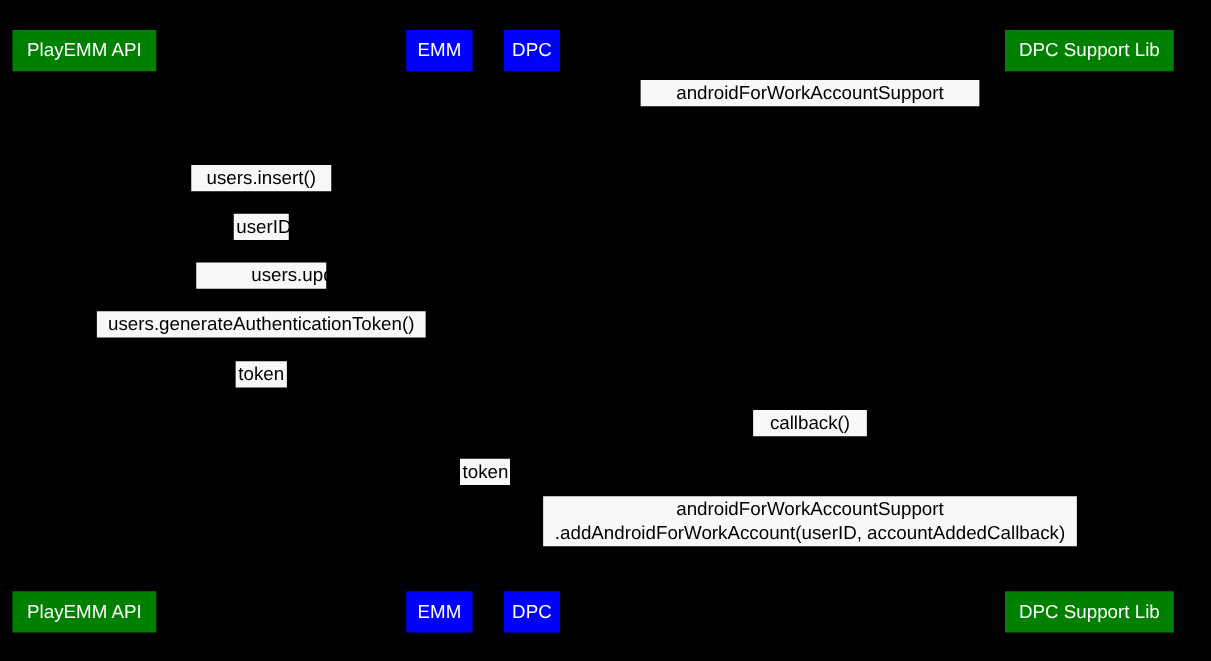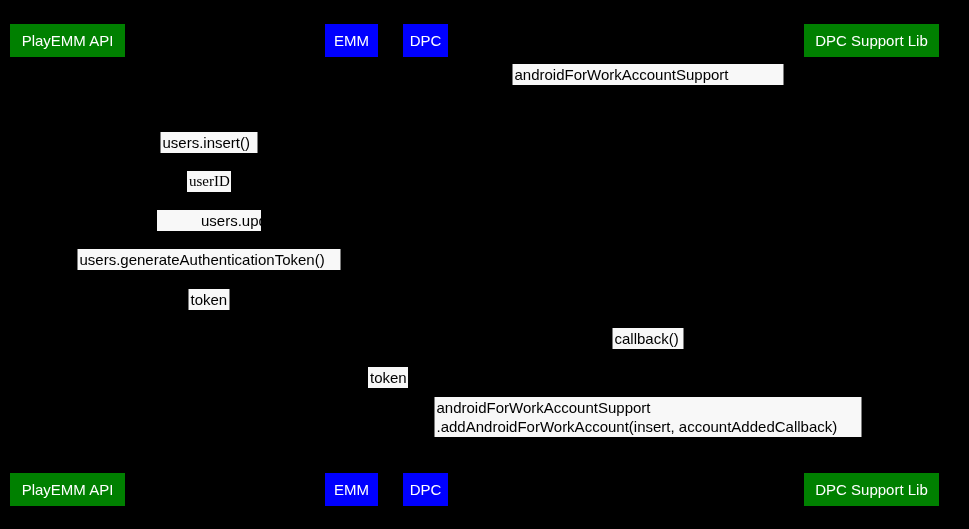--- a/index.html
+++ b/index.html
@@ -38,20 +38,21 @@
     box-sizing: border-box;
     padding: 0 10px;
   }
   .msg-label {
     position: absolute;
     background: #f8f8f8;
     color: #000000;
     font-size: 15px;
     line-height: 19px;
     white-space: pre;
+    text-align: center;
     box-sizing: border-box;
     padding: 1px 2px;
     transform: translateX(-50%);
   }
   .msg-label.two-line {
     line-height: 19px;
   }
   .arrow {
     position: absolute;
     height: 1px;
@@ -93,29 +94,29 @@
         <span>DPC</span>
       </div>
       <div class="actor-box" style="left: 804px; width: 135px; top: 473px; background: rgb(0, 128, 0);">
         <span>DPC Support Lib</span>
       </div>
     </div>
   <div id="messages">
       <div class="arrow" style="left: 425px; width: 446px; top: 103px;"></div>
       <div class="msg-label two-line" style="left: 648px; top: 64px; width: 271px;"><div>androidForWorkAccountSupport</div></div>
       <div class="arrow" style="left: 67px; width: 284px; top: 152px;"></div>
-      <div class="msg-label" style="left: 209px; top: 132px; width: 97px;"><div>users.insert()</div></div>
+      <div class="msg-label" style="left: 209px; top: 132px; width: 112px;"><div>users.insert()</div></div>
       <div class="arrow" style="left: 67px; width: 284px; top: 191px;"></div>
-      <div class="msg-label" style="left: 209px; top: 171px; width: 44px; font-family: Liberation Serif, serif;"><div>userID</div></div>
+      <div class="msg-label" style="left: 209px; top: 171px; width: 44px;"><div>userID</div></div>
       <div class="arrow" style="left: 67px; width: 284px; top: 230px;"></div>
       <div class="msg-label" style="left: 209px; top: 210px; width: 104px; padding-left: 44px;"><div>users.update()</div></div>
       <div class="arrow" style="left: 67px; width: 284px; top: 269px;"></div>
       <div class="msg-label" style="left: 209px; top: 249px; width: 263px;"><div>users.generateAuthenticationToken()</div></div>
       <div class="arrow" style="left: 67px; width: 284px; top: 309px;"></div>
       <div class="msg-label" style="left: 209px; top: 289px; width: 41px;"><div>token</div></div>
       <div class="arrow" style="left: 425px; width: 446px; top: 348px;"></div>
-      <div class="msg-label" style="left: 648px; top: 328px; width: 71px;"><div>callback()</div></div>
+      <div class="msg-label" style="left: 648px; top: 328px; width: 91px;"><div>callback()</div></div>
       <div class="arrow" style="left: 351px; width: 74px; top: 387px;"></div>
       <div class="msg-label" style="left: 388px; top: 367px; width: 40px;"><div>token</div></div>
       <div class="arrow" style="left: 425px; width: 446px; top: 436px;"></div>
-      <div class="msg-label two-line" style="left: 648px; top: 397px; width: 427px;"><div>androidForWorkAccountSupport</div><div>.addAndroidForWorkAccount(insert, accountAddedCallback)</div></div>
+      <div class="msg-label two-line" style="left: 648px; top: 397px; width: 427px;"><div>androidForWorkAccountSupport</div><div>.addAndroidForWorkAccount(userID, accountAddedCallback)</div></div>
     </div>
 </div>
 
 </body></html>

